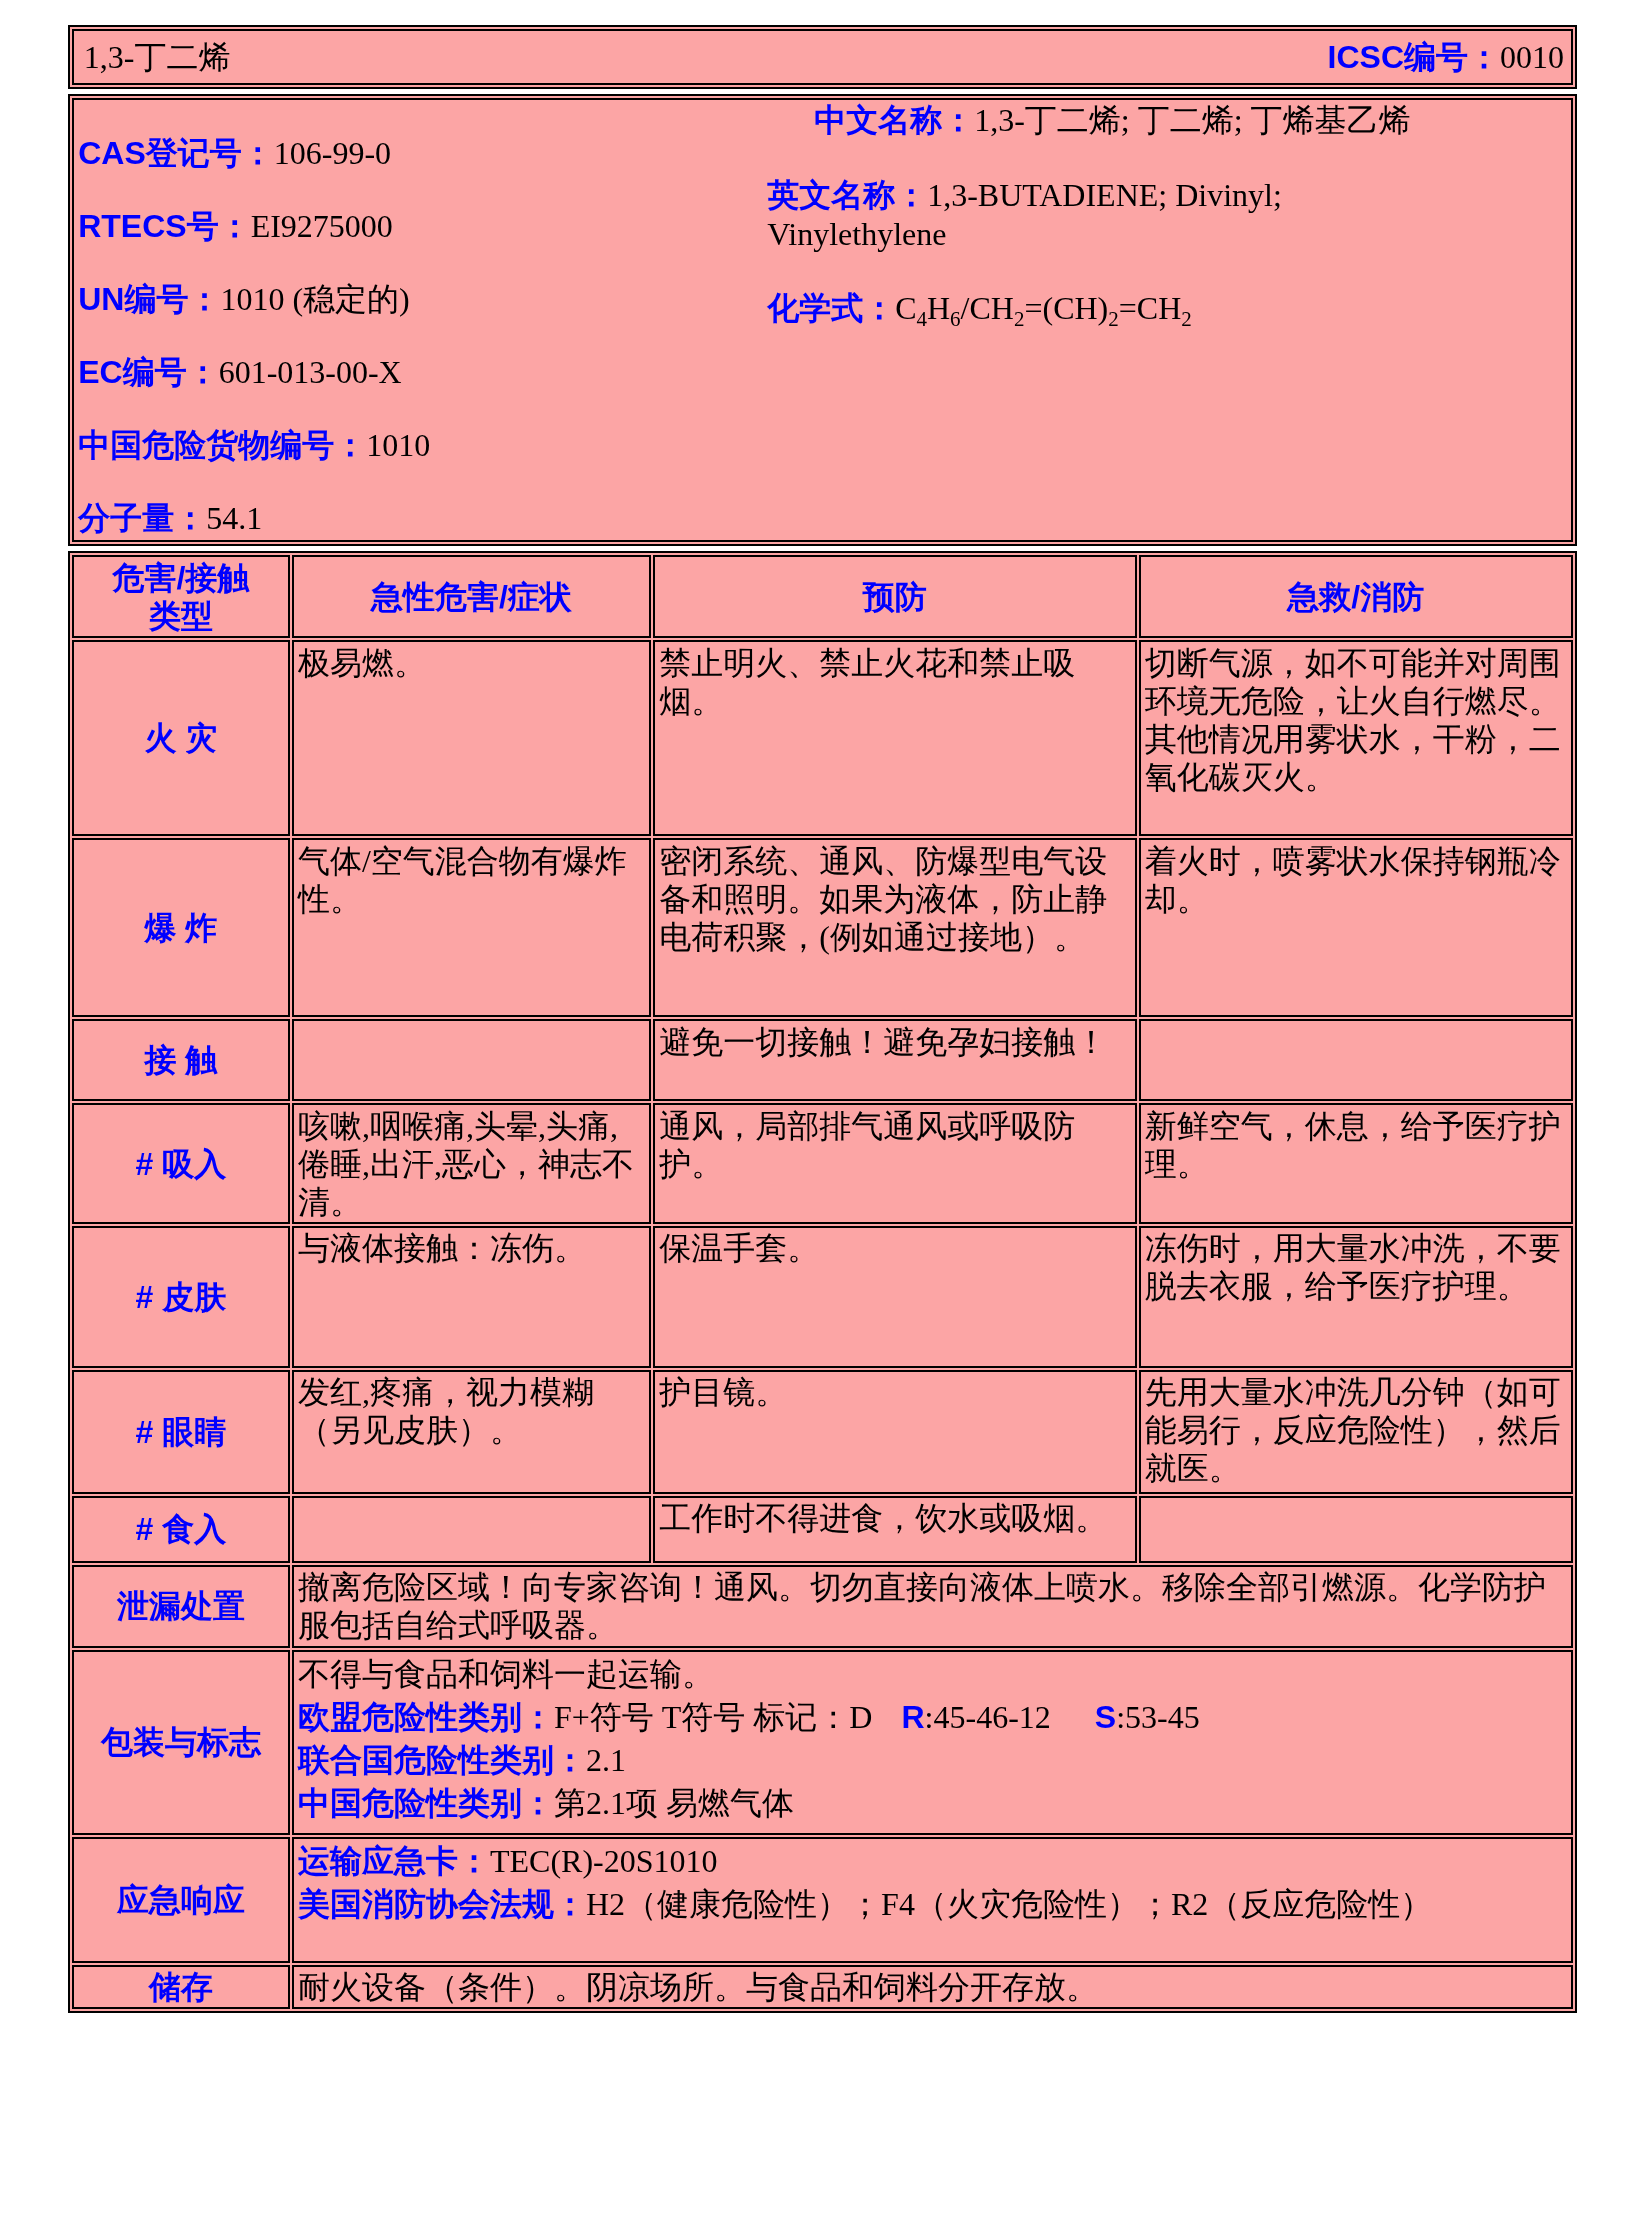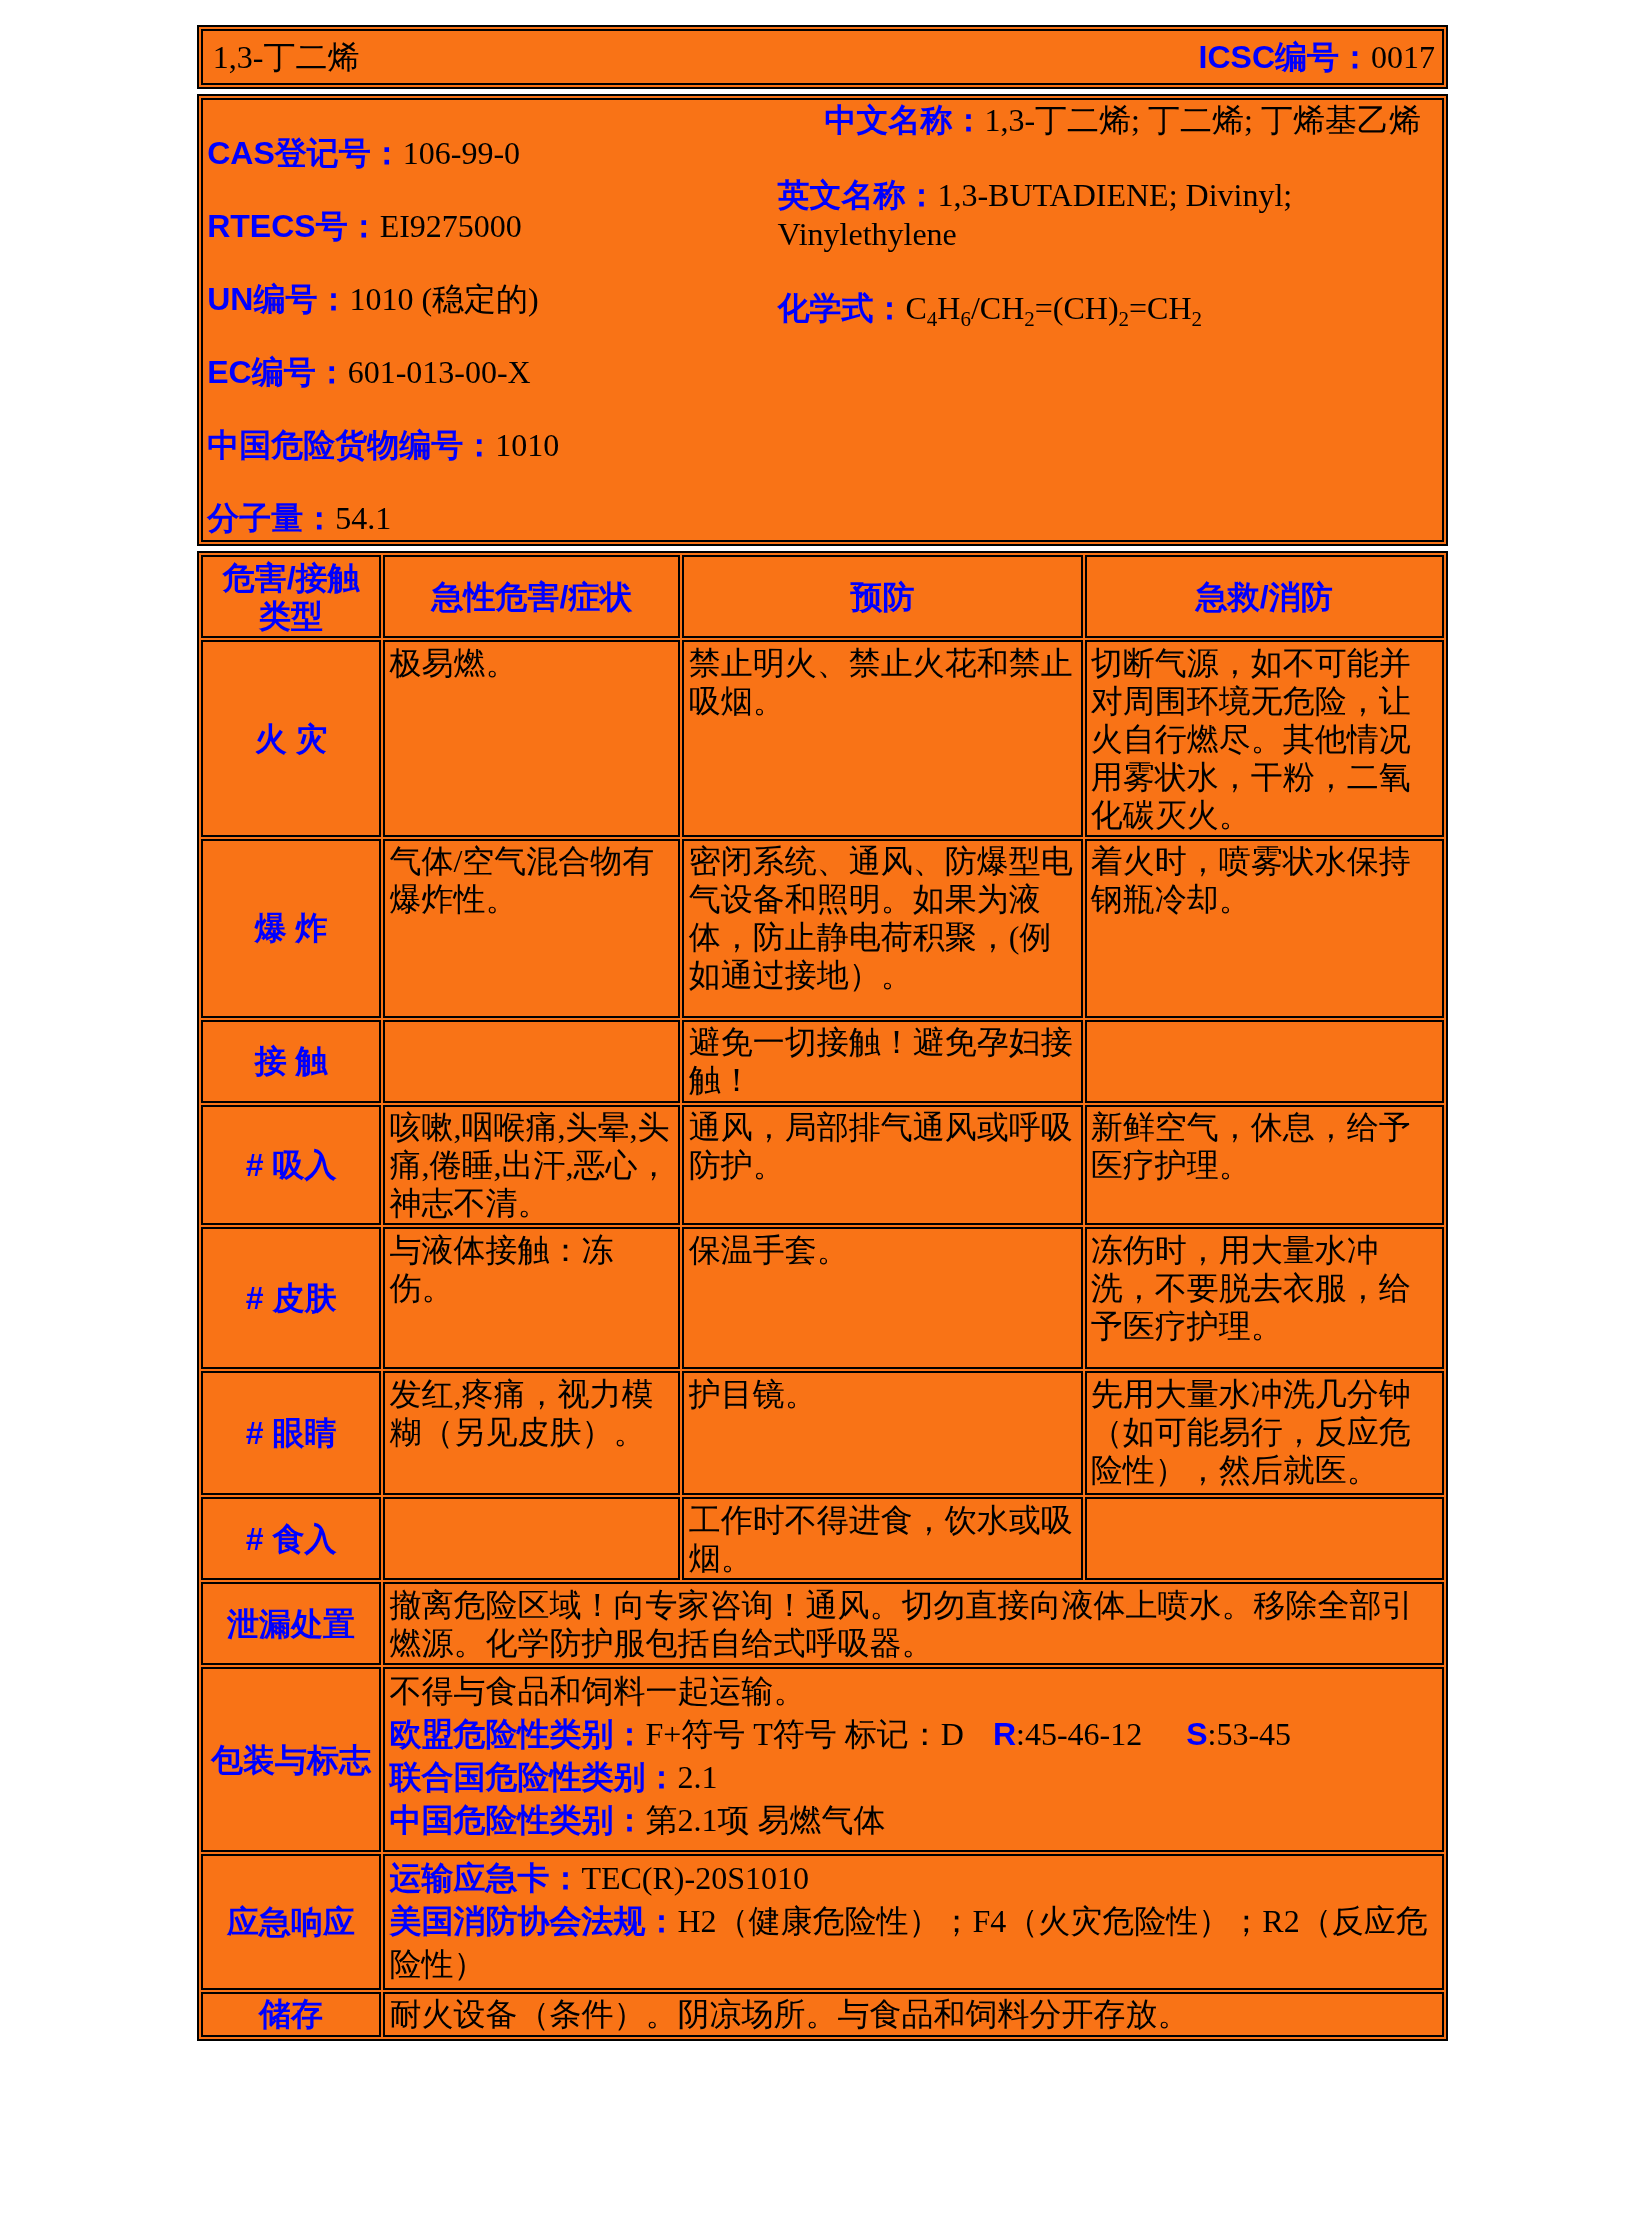--- a/index.html
+++ b/index.html
@@ -7,21 +7,21 @@
     width:1645px;height:2239px;background:#ffffff;color:#000000;
     font-family:"Liberation Serif","DejaVu Serif",serif;
   }
   .page{padding-top:25px;}
   .doc-title{
     margin:0 0 16.7px 0;text-align:center;color:#ff0000;
     font-size:51px;font-weight:bold;letter-spacing:11px;
     font-family:"Liberation Serif","DejaVu Serif",serif;
   }
   table{
-    width:1251px;margin:0 auto 4.9px auto;background:#f97316;
+    width:1509px;margin:0 auto 4.9px auto;background:#fca5a5;
     border:2.8px solid #000;border-collapse:separate;border-spacing:2.8px;
     table-layout:fixed;
   }
   td{
     border:2.1px solid #000;padding:1.4px 4.2px;
     font-size:32px;line-height:38px;vertical-align:top;
     overflow:hidden;word-break:break-all;
   }
   .blue{
     color:#0000ff;font-weight:bold;
@@ -59,21 +59,21 @@
 
 <div class="page">
 
 
   <table>
     <tbody>
         <tr>
       <td class="box1-cell">
         <div class="box1-flex">
           <span class="box1-name">1,3-丁二烯</span>
-          <span class="box1-icsc"><span class="blue">ICSC编号：</span><span>0017</span></span>
+          <span class="box1-icsc"><span class="blue">ICSC编号：</span><span>0010</span></span>
         </div>
       </td>
     </tr>
   </tbody>
     </table>
 
   <table>
     <tbody>
         <tr>
       <td>

